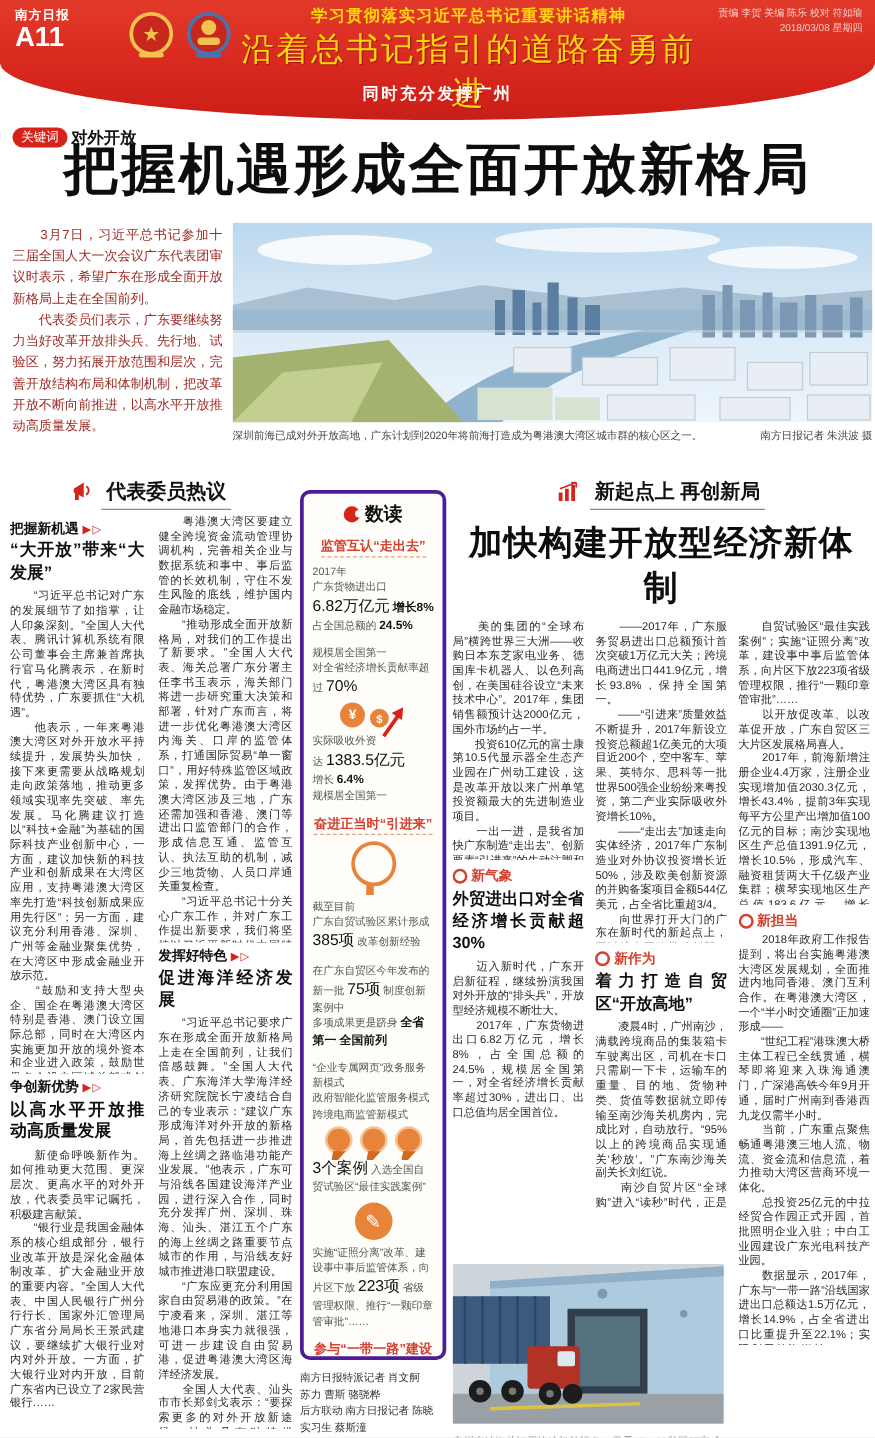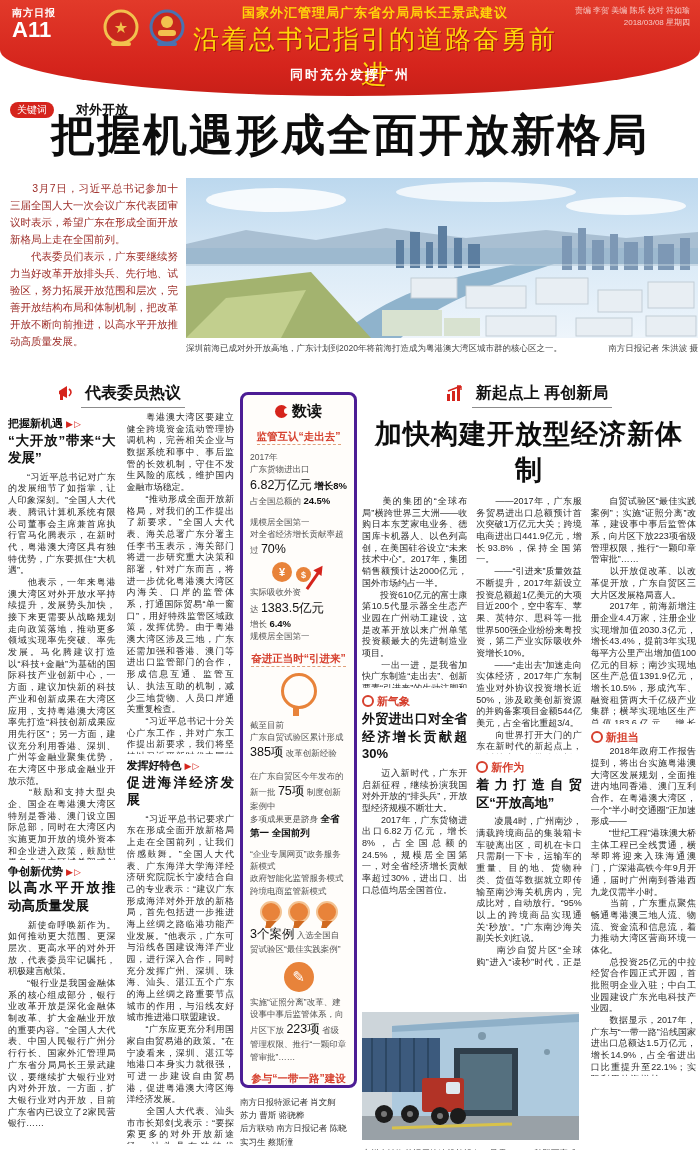--- a/index.html
+++ b/index.html
@@ -15,21 +15,21 @@
   .emblems{position:absolute;top:8px;left:102px;display:flex;gap:8px;}
   .banner-slogans{position:absolute;top:4px;left:180px;width:390px;text-align:center;}
   .sl-small{font-size:13px;font-weight:bold;color:#ffd60a;letter-spacing:1px;}
   .sl-big{font-size:26px;font-weight:normal;color:#ffd60a;letter-spacing:2px;
           text-shadow:1px 1px 0 #a31510;}
   .sl-sub{position:absolute;top:66px;left:0;width:700px;text-align:center;
           font-size:13px;font-weight:bold;color:#fff;letter-spacing:2px;}
   .banner-credits{position:absolute;top:5px;right:10px;text-align:right;font-size:8px;
                   color:#f7c9c4;line-height:1.5;}
   
-  .kw-row{position:absolute;top:101px;left:10px;display:flex;align-items:center;gap:22px;}
+  .kw-row{position:absolute;top:101px;left:10px;display:flex;align-items:center;gap:3px;}
   .kw-badge{background:#d5241c;color:#fff;font-size:10px;padding:1px 7px;border-radius:9px;}
   .kw-label{font-size:13px;font-weight:bold;color:#111;}
   .headline{position:absolute;top:106px;left:0;width:700px;text-align:center;
             font-size:44px;font-weight:bold;color:#0d0d0d;letter-spacing:2px;}
   
   .intro{position:absolute;top:180px;left:10px;width:168px;height:176px;
          font-size:10.5px;line-height:1.62;color:#9c2b26;text-align:justify;
          white-space:pre-line;overflow:hidden;}
   .photo-top{position:absolute;top:178px;left:186px;width:512px;height:160px;overflow:hidden;}
   .caption-top{position:absolute;top:343px;left:186px;width:512px;display:flex;
@@ -115,21 +115,21 @@
       <span class="icon">
         <svg width="38" height="40" viewBox="0 0 38 40">
           <circle cx="19" cy="19" r="16" fill="#c8271e" stroke="#4a72b0" stroke-width="3"></circle>
           <circle cx="19" cy="14" r="6" fill="#f2c14e"></circle>
           <rect x="10" y="22" width="18" height="6" rx="3" fill="#f2c14e"></rect>
           <rect x="9" y="34" width="20" height="4" rx="2" fill="#4a72b0"></rect>
         </svg>
       </span>
     </div>
     <div class="banner-slogans">
-      <div class="sl-small">国家外汇管理局广东省分局局长王景武建议</div>
+      <div class="sl-small">学习贯彻落实习近平总书记重要讲话精神</div>
       <div class="sl-big">沿着总书记指引的道路奋勇前进</div>
     </div>
     <div class="sl-sub">同时充分发挥广州</div>
     <div class="banner-credits">
       <div>责编 李贺 美编 陈乐 校对 符如瑜</div>
       <div>2018/03/08 星期四</div>
     </div>
   </div>
 
   <div class="kw-row">

